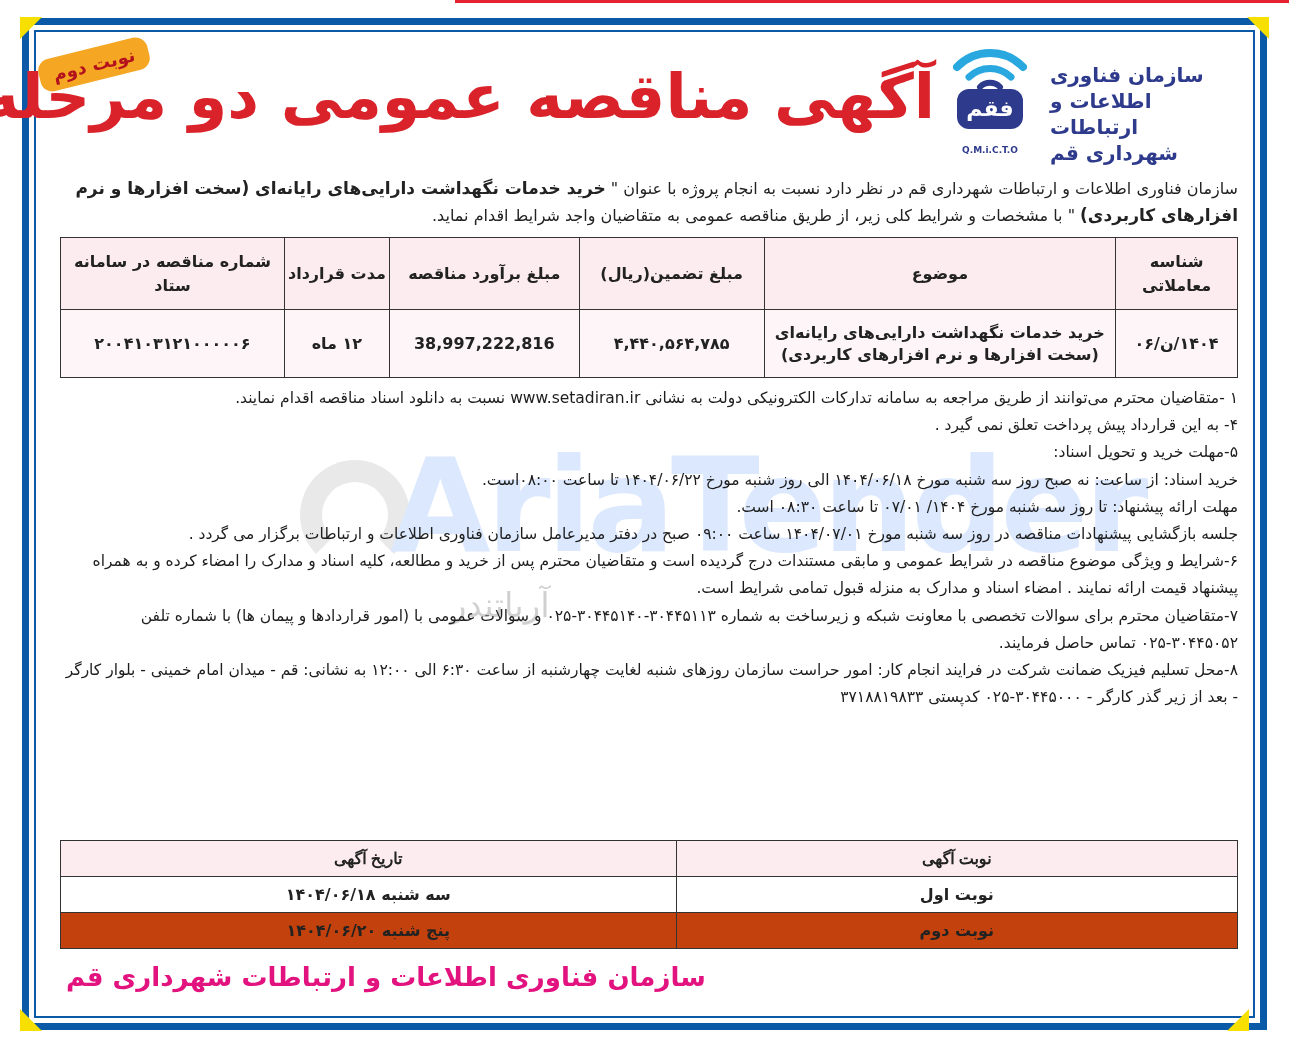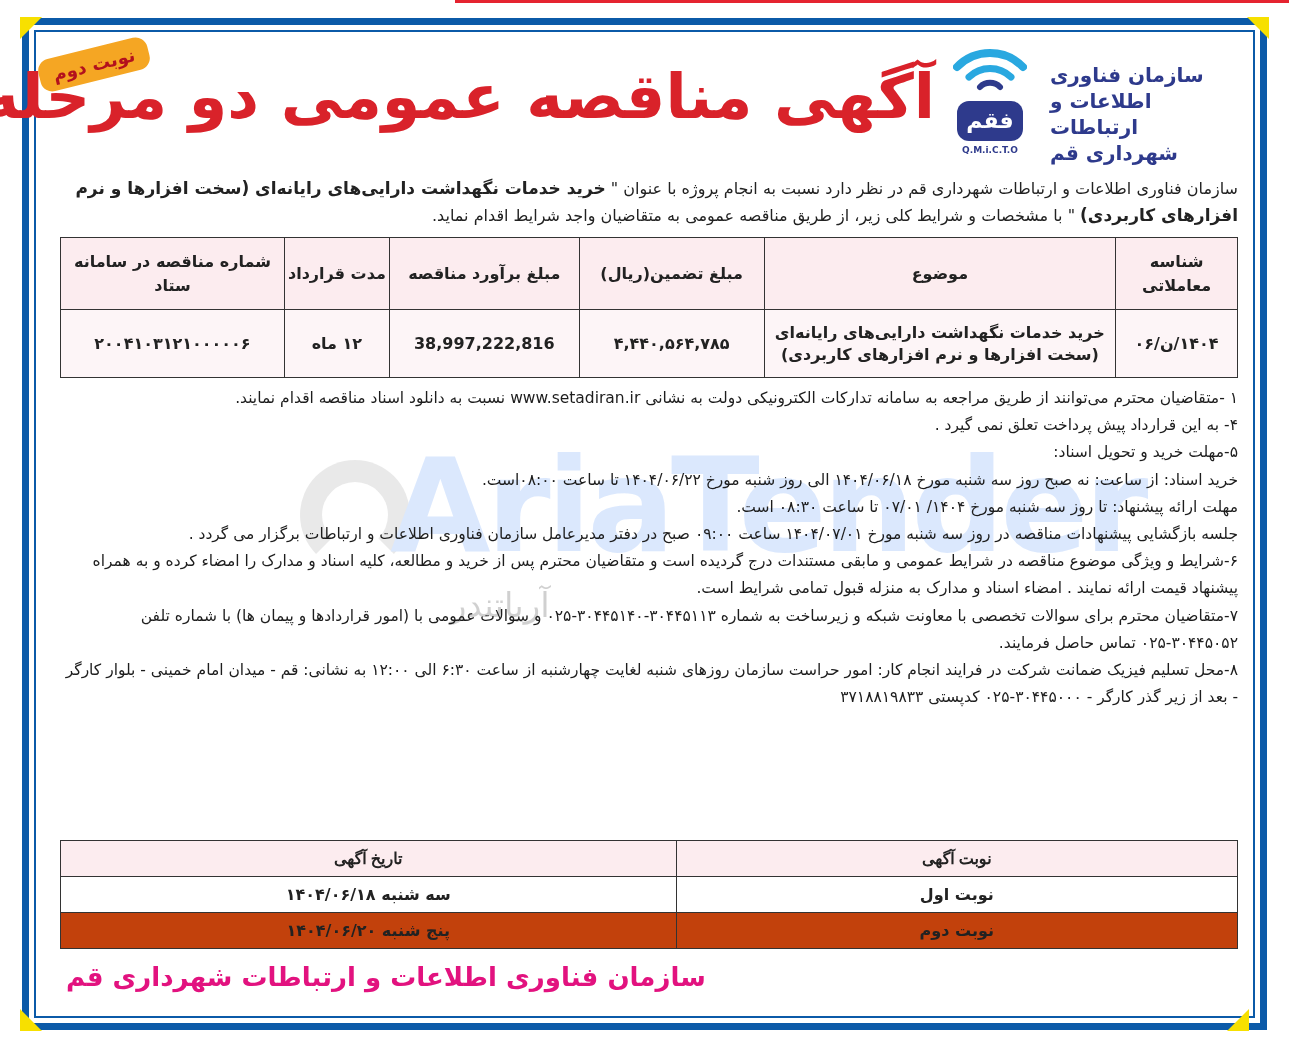--- a/index.html
+++ b/index.html
@@ -34,21 +34,21 @@
 
   
   .header { position: absolute; left: 60px; top: 40px; width: 1180px; height: 125px; }
   .org-logo-text {
     position: absolute; right: 0; top: 22px; width: 190px;
     font-weight: bold; font-size: 20px; color: #2e3a8c; line-height: 26px; text-align: left;
   }
   .logo-mark { position: absolute; right: 205px; top: 5px; width: 90px; height: 115px; }
   .logo-wifi { position: absolute; left: 8px; top: 0; width: 74px; height: 50px; }
   .logo-box {
-    position: absolute; left: 12px; top: 56px; width: 66px; height: 40px;
+    position: absolute; left: 12px; top: 44px; width: 66px; height: 40px;
     background: #2e3a8c; border-radius: 12px; color: #fff; font-weight: bold;
     font-size: 22px; text-align: center; line-height: 40px;
   }
   .logo-caption { position: absolute; left: 0; top: 100px; width: 90px; font-size: 9px; text-align: center; color: #2e3a8c; font-weight: bold; direction: ltr; }
   .main-title {
     position: absolute; right: 305px; top: 20px;
     font-family: "DejaVu Sans", sans-serif; font-weight: bold; font-size: 62px;
     color: #d9222a; white-space: nowrap; letter-spacing: -1px;
   }
   .round-badge {

